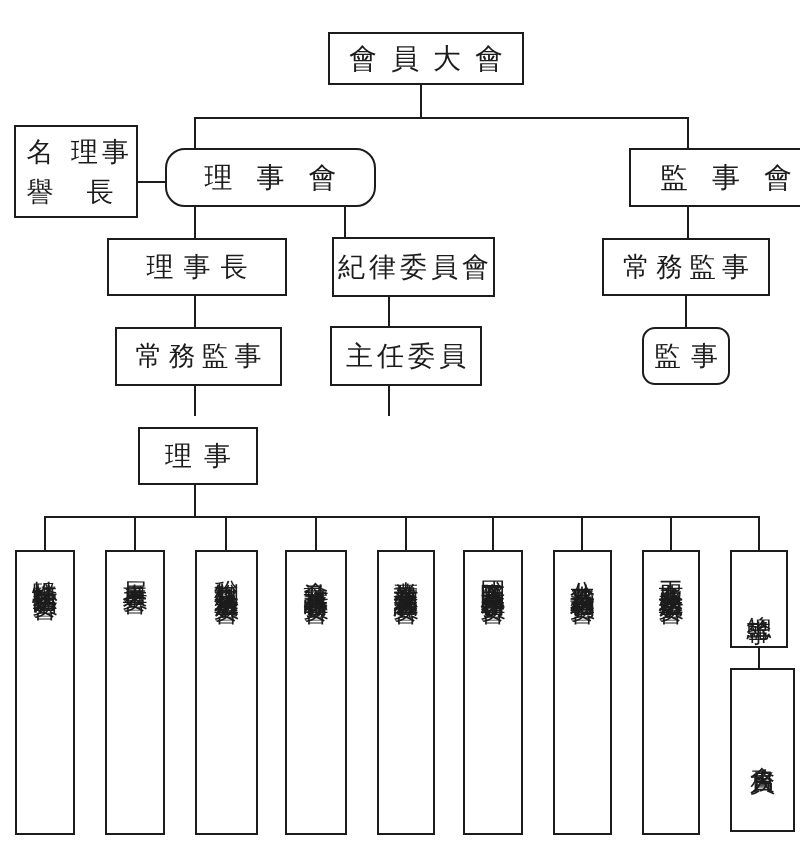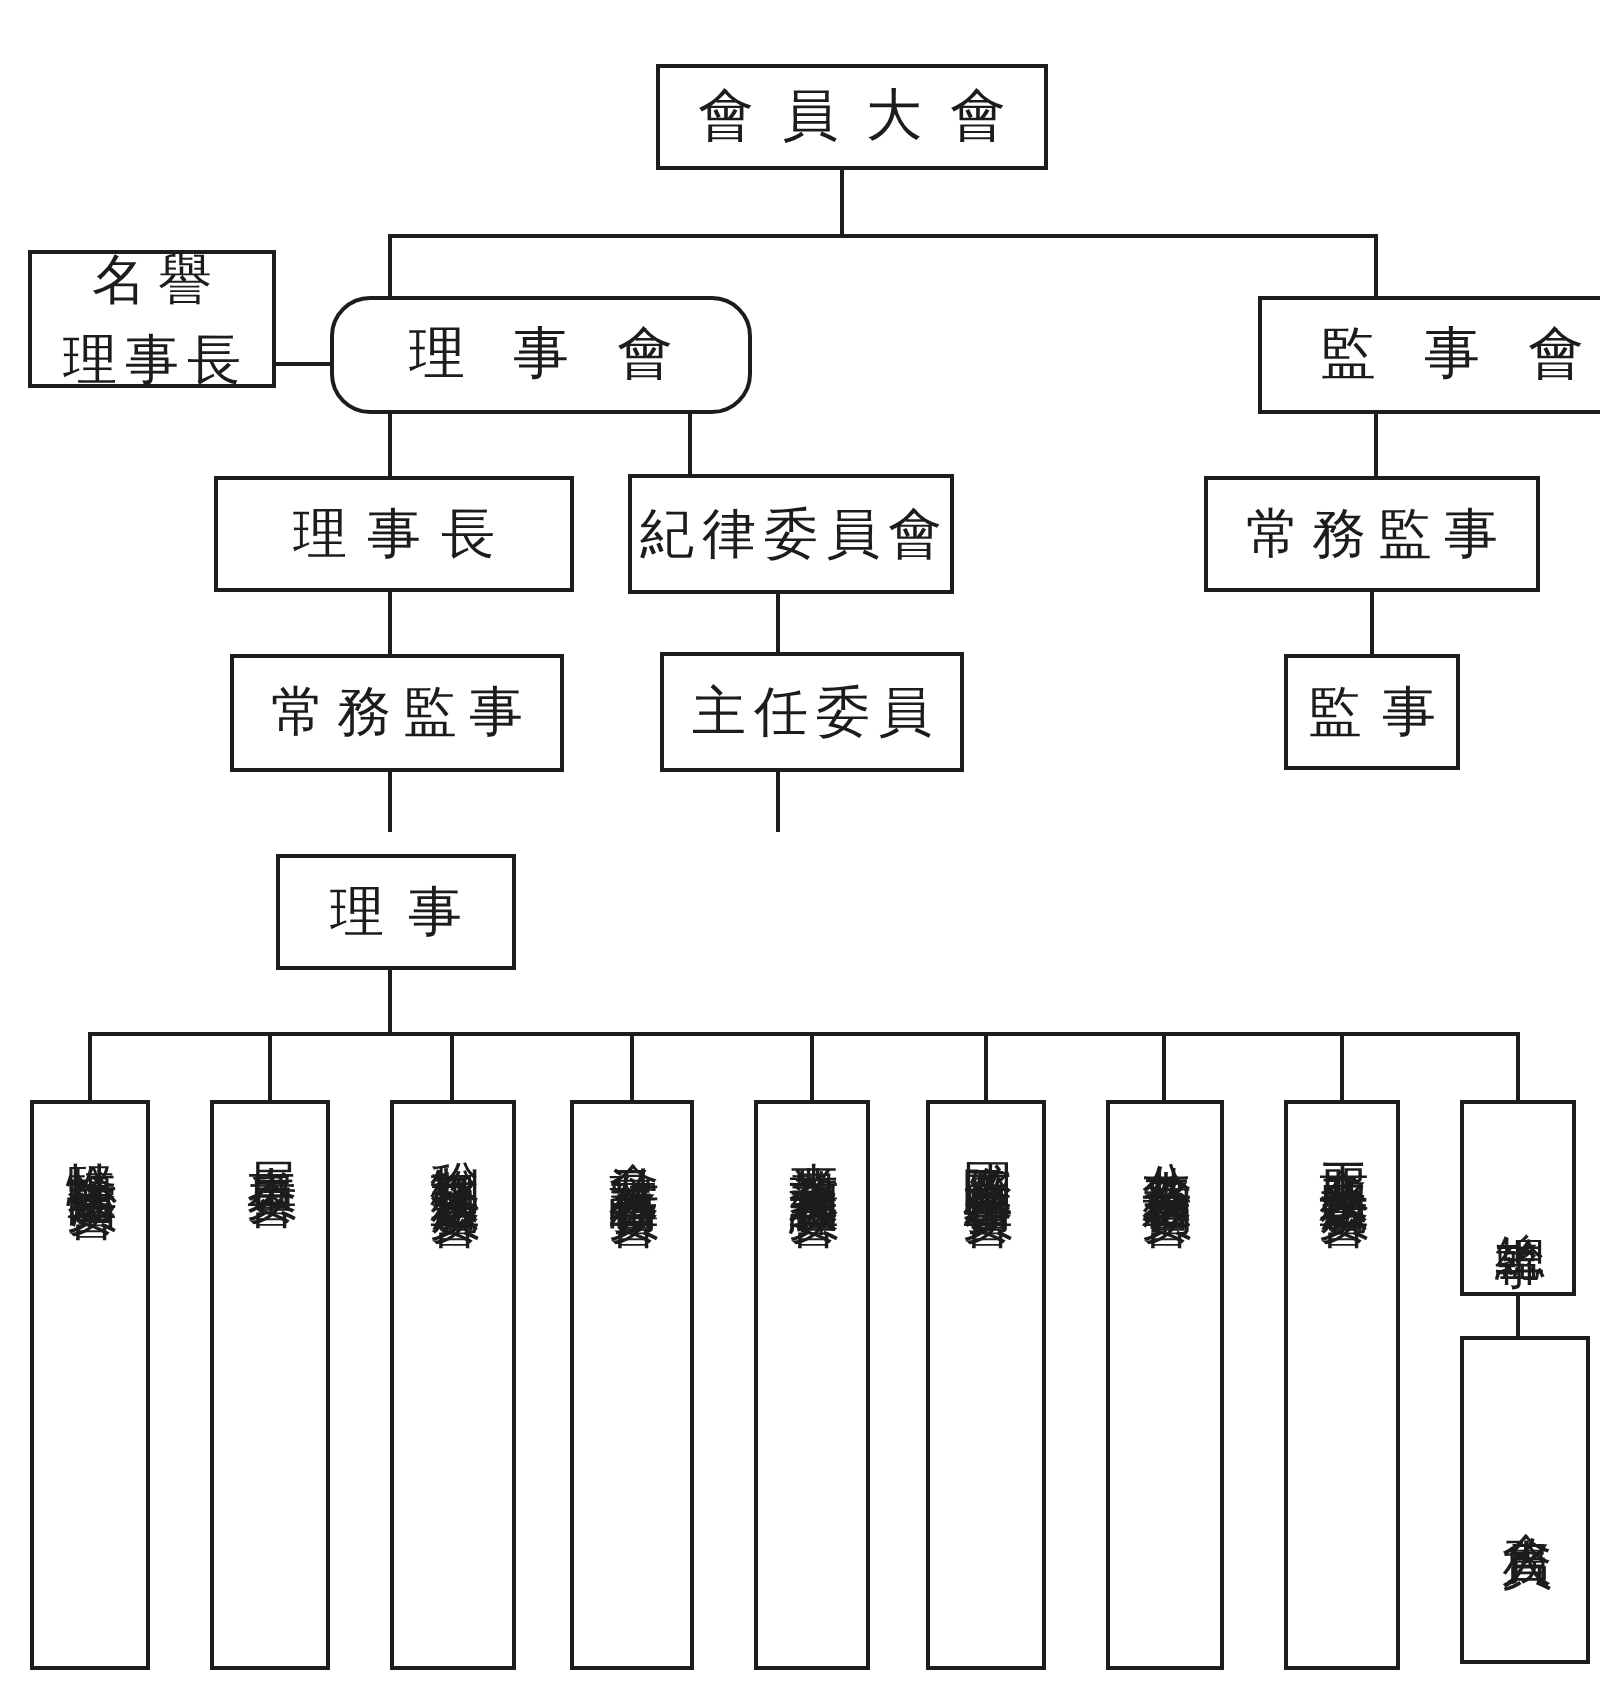--- a/index.html
+++ b/index.html
@@ -31,29 +31,29 @@
   
   .sp24 { letter-spacing: 24px; margin-right: -24px; }
   .sp14 { letter-spacing: 14px; margin-right: -14px; }
   .sp12 { letter-spacing: 12px; margin-right: -12px; }
   .sp10 { letter-spacing: 10px; margin-right: -10px; }
   .sp6  { letter-spacing: 6px;  margin-right: -6px; }
   .sp4  { letter-spacing: 4px;  margin-right: -4px; }
 
   
   .b-root        { left: 328px; top: 32px;  width: 196px; height: 53px; font-size: 28px; }
-  .b-honorary    { left: 14px;  top: 125px; width: 124px; height: 69px; flex-direction: column; line-height: 40px; }
+  .b-honorary    { left: 14px;  top: 125px; width: 124px; height: 93px; line-height: 40px; }
   .b-board       { left: 165px; top: 148px; width: 211px; height: 59px; font-size: 28px; border-radius: 20px; }
   .b-supervisory { left: 593px; top: 148px; width: 194px; height: 59px; font-size: 28px; margin-left: 36px; }
   .b-chairman    { left: 107px; top: 238px; width: 180px; height: 58px; }
-  .b-discipline  { left: 314px; top: 237px; width: 163px; height: 60px; }
+  .b-discipline  { left: 332px; top: 237px; width: 163px; height: 60px; }
   .b-standing    { left: 602px; top: 238px; width: 168px; height: 58px; }
   .b-vice        { left: 115px; top: 327px; width: 167px; height: 59px; }
   .b-chief       { left: 330px; top: 326px; width: 152px; height: 60px; }
-  .b-supervisor  { left: 642px; top: 327px; width: 88px;  height: 58px; }
+  .b-supervisor  { left: 642px; top: 327px; width: 88px;  height: 58px; border-radius: 13px; }
   .b-director    { left: 138px; top: 427px; width: 120px; height: 58px; }
   .b-commissioner{ left: 343px; top: 415px; width: 92px;  height: 59px; }
 
   
   .tall {
     top: 550px; height: 285px;
     align-items: flex-start;
     padding-top: 9px;
   }
   .vtext {

